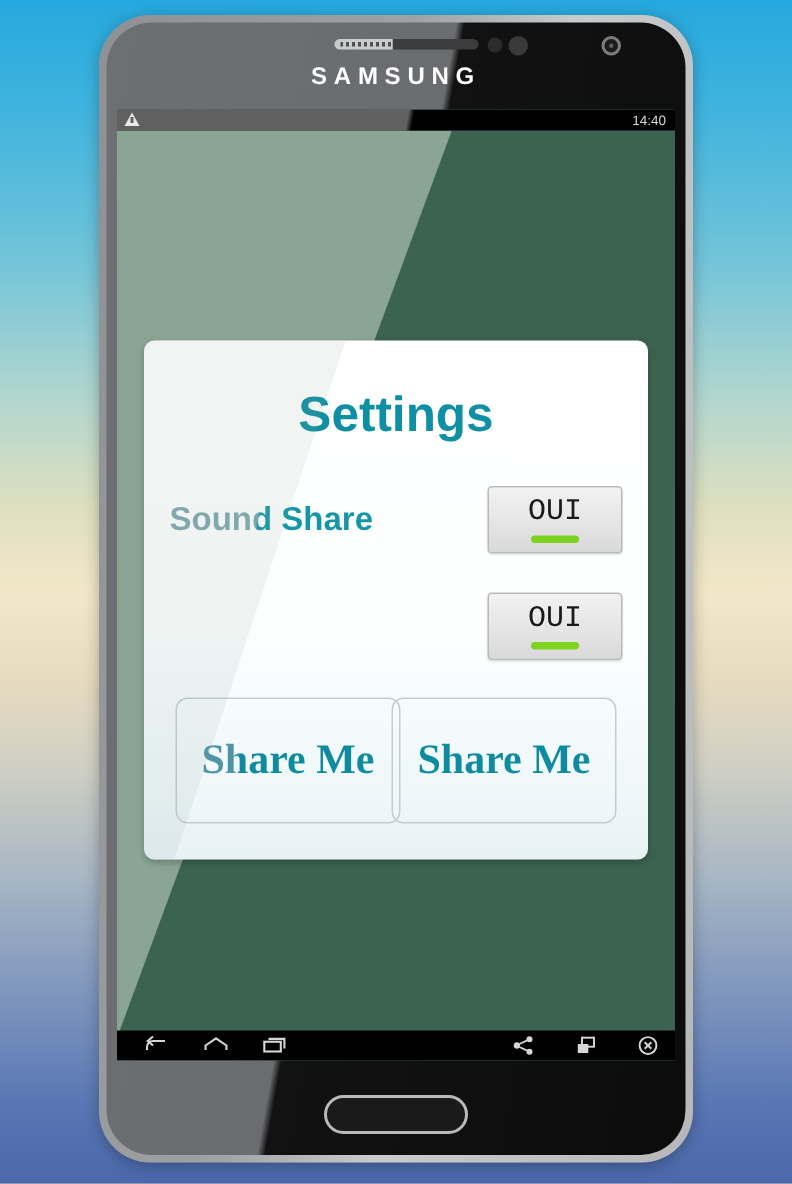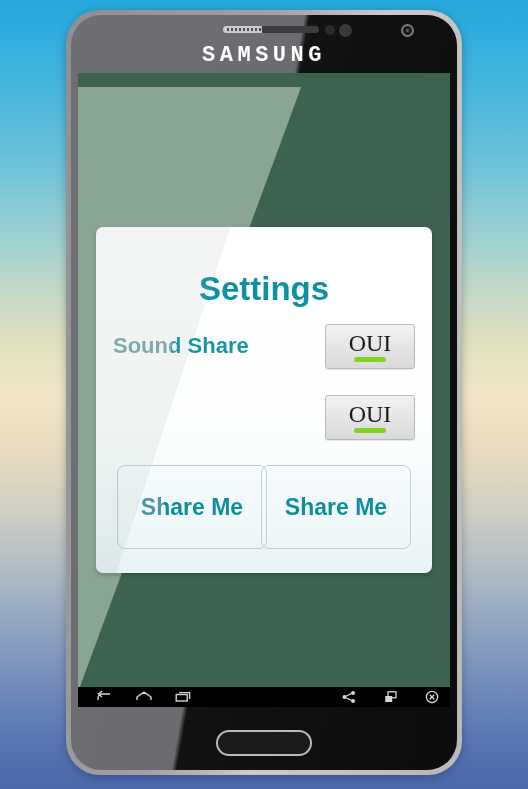--- a/index.html
+++ b/index.html
@@ -95,24 +95,24 @@
     content:"";
     position:absolute; left:3px; top:3px; width:3px; height:3px;
     border-radius:50%; background:#5b5d5f;
   }
   .brand {
     position: absolute;
     left: 0; right: 0;
     top: 28px;
     text-align: center;
     color: #ffffff;
-    font-size: 22px;
+    font-size: 16px;
     font-weight: bold;
     letter-spacing: 4.5px;
-    font-family: Liberation Mono, monospace;
+    font-family: Liberation Sans, sans-serif;
   }
 
   
   .screen {
     position: absolute;
     left: 7px;
     top: 58px;
     width: 372px;
     height: 634px;
     overflow: hidden;
@@ -195,21 +195,20 @@
     left: 0; right: 0;
     top: 30px;
     text-align: center;
     font-size: 33px;
     font-weight: bold;
     background: linear-gradient(100deg, #6fa9bd 0%, #6fa9bd 24%, #0e8fa3 25%, #0e8fa3 100%);
     -webkit-background-clip: text;
     background-clip: text;
     color: transparent;
     font-family: "Liberation Sans", sans-serif;
-    margin-top: 13px;
   }
 
   .row {
     position: absolute;
     left: 0; right: 0;
     height: 48px;
   }
   .row.r1 { top: 97px; }
   .row.r2 { top: 168px; }
 
@@ -242,23 +241,23 @@
     border-radius: 3px;
     background: linear-gradient(180deg, #f2f2f2 0%, #e6e6e6 50%, #d9d9d9 100%);
     border: 1px solid #b9b9b9;
     box-sizing: border-box;
     box-shadow: 0 1px 1px rgba(0,0,0,0.10);
   }
   .toggle-text {
     position: absolute;
     left: 0; right: 0; top: 5px;
     text-align: center;
-    font-size: 24px;
+    font-size: 20px;
     color: #1a1a1a;
-    font-family: Liberation Serif, serif;
+    font-family: Liberation Mono, monospace;
   }
   .toggle-bar {
     position: absolute;
     left: 50%;
     transform: translateX(-50%);
     bottom: 6px;
     width: 32px;
     height: 5px;
     border-radius: 3px;
     background: #7ed321;
@@ -275,23 +274,23 @@
     top: 0;
     width: 150px;
     height: 84px;
     border-radius: 8px;
     border: 1px solid #c3cdd0;
     box-sizing: border-box;
     background: transparent;
     display: flex;
     align-items: center;
     justify-content: center;
-    font-size: 23px;
+    font-size: 28px;
     font-weight: bold;
-    font-family: Liberation Sans, sans-serif;
+    font-family: Liberation Serif, serif;
   }
   .abtn.left  { left: 21px; }
   .abtn.right { right: 21px; }
   .abtn .lbl {
     background: linear-gradient(100deg, #4d94a6 0%, #4d94a6 22%, #0f8ba0 23%, #0f8ba0 100%);
     -webkit-background-clip: text;
     background-clip: text;
     color: transparent;
   }
   .abtn.right .lbl {
@@ -341,20 +340,24 @@
     <div class="bezel-top">
       <div class="speaker"></div>
       <div class="sensor s1"></div>
       <div class="sensor s2"></div>
       <div class="camera"></div>
       <div class="brand">SAMSUNG</div>
     </div>
 
     <div class="screen">
 
+      <div class="statusbar">
+        <div class="status-warn"></div>
+        <div class="status-time">14:40</div>
+      </div>
 
       <div class="app">
         <div class="diag-light"></div>
 
         <div class="card">
 
           <div class="card-title">Settings</div>
 
           <div class="row r1">
             <div class="row-label">Sound Share</div>

